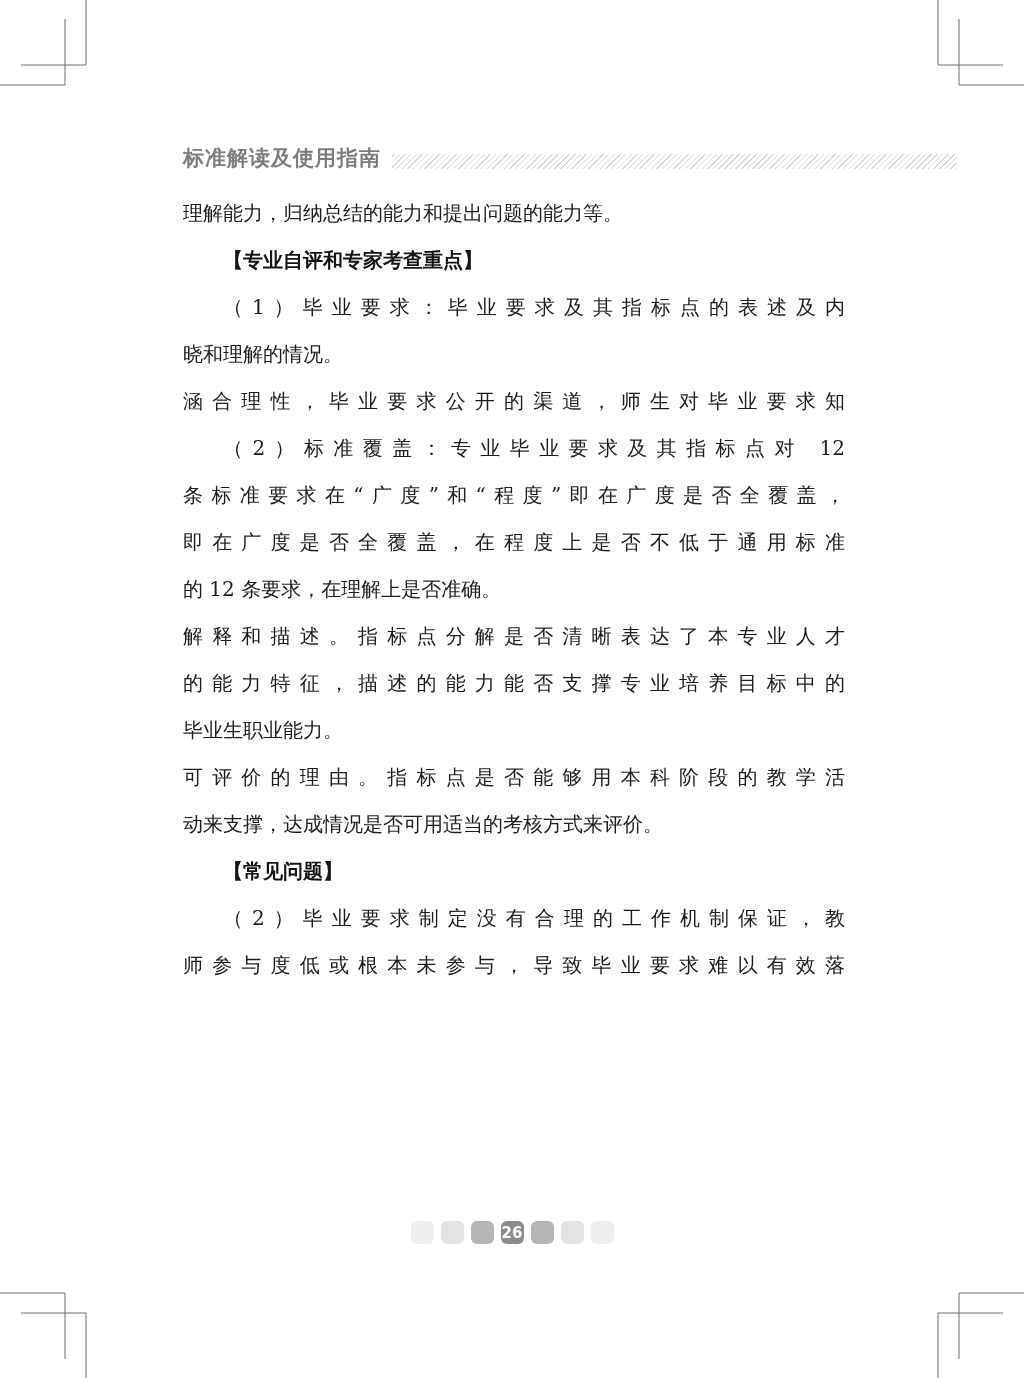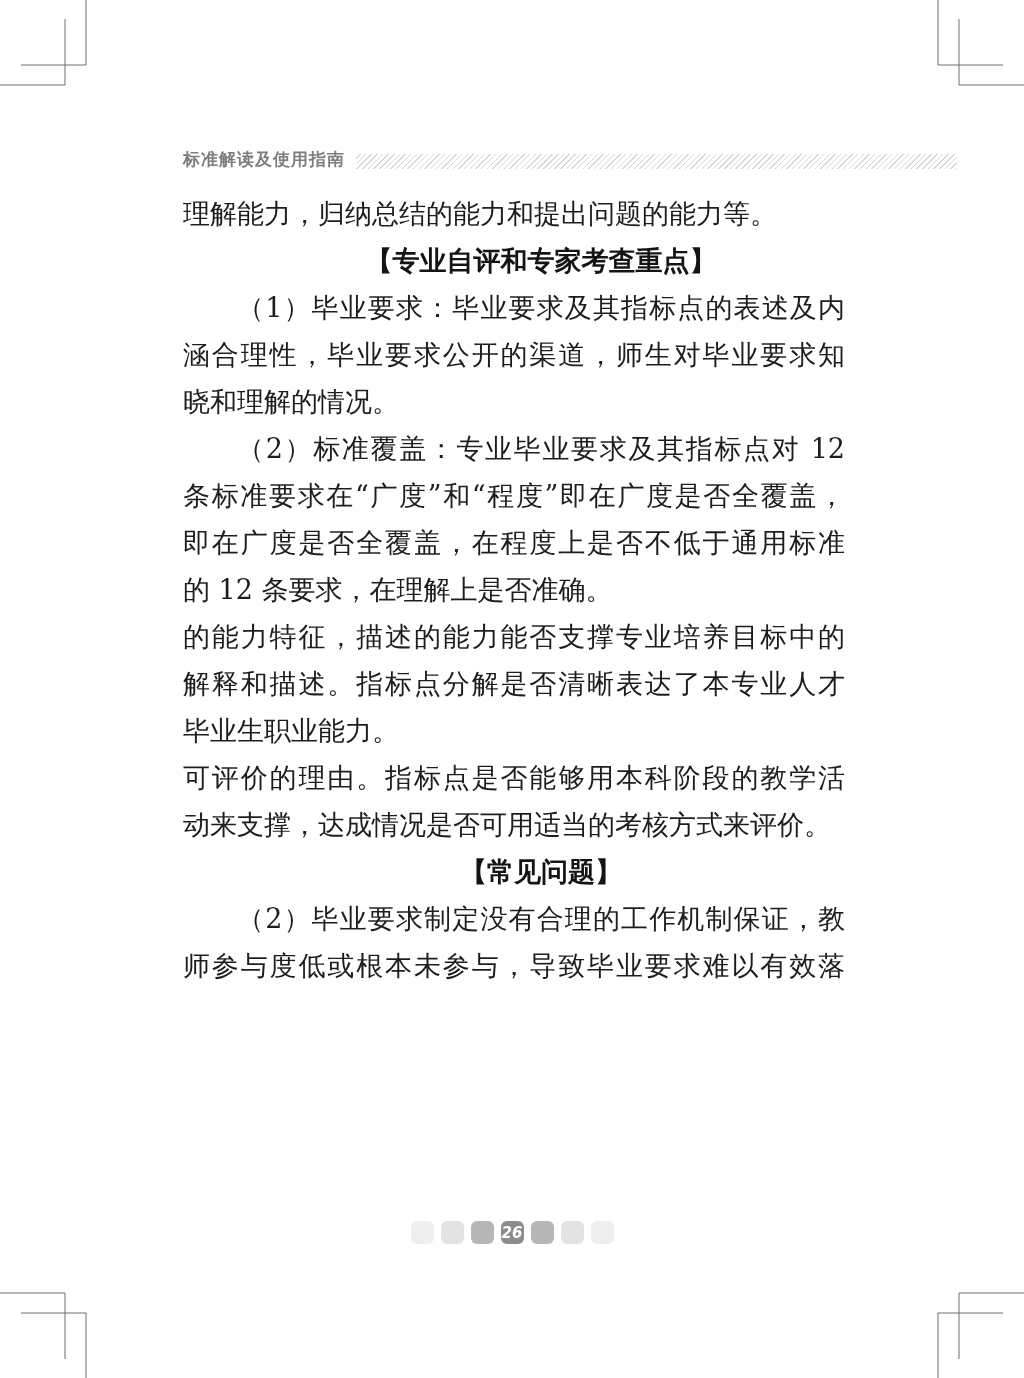--- a/index.html
+++ b/index.html
@@ -18,63 +18,63 @@
   .crop.tr { right: 0; top: 0; transform: scaleX(-1); }
   .crop.bl { left: 0; bottom: 0; transform: scaleY(-1); }
   .crop.br { right: 0; bottom: 0; transform: scale(-1,-1); }
 
   
   header.runhead {
     position: absolute; left: 183px; top: 147px; width: 774px;
     display: flex; align-items: center; gap: 11px;
   }
   .runhead-title {
-    font-family: Liberation Sans, sans-serif;
+    font-family: Liberation Mono, monospace;
     font-weight: bold;
-    font-size: 17px;
+    font-size: 21px;
     line-height: 25px;
     color: var(--header-gray, #7d7d7d);
     white-space: nowrap;
     letter-spacing: 1px;
   }
   .hatch {
     flex: 1; height: 15px; margin-top: 3px;
     background: repeating-linear-gradient(
       -45deg,
       var(--hatch, #d7d7d7) 0px, var(--hatch, #d7d7d7) 1px,
       transparent 1px, transparent 4px
     );
   }
 
   
   main.pagebody {
     position: absolute; left: 183px; top: 190px; width: 662px;
     color: var(--text, #1d1d1d);
   }
   .line {
-    font-size: 27px;
+    font-size: 20px;
     height: 47px;
     line-height: 47px;
     text-align: left;
     text-justify: inter-character;
   }
   .line.full { text-align: justify; text-align-last: justify; }
-  .line.indent { text-indent: 2em; text-align: center; }
+  .line.indent { text-indent: 2em; }
   .line.head {
     font-family: "DejaVu Sans", sans-serif;
     font-weight: bold;
     color: #141414;
   }
 
   
   footer.pagefoot {
     position: absolute; left: 0; right: 0; top: 1221px;
     display: flex; justify-content: center; gap: 7px;
   }
-  .sq { width: 23px; height: 23px; border-radius: 6px; font-style: italic; }
+  .sq { width: 23px; height: 23px; border-radius: 6px; }
   .sq.current {
     display: flex; align-items: center; justify-content: center;
     color: #ffffff;
     font-family: "DejaVu Sans", sans-serif;
     font-weight: bold;
     font-size: 15px;
   }
 </style>
 </head>
 <body>
@@ -101,32 +101,32 @@
 
   <main class="pagebody">
       <div>
         <div class="line">理解能力，归纳总结的能力和提出问题的能力等。</div>
       </div>
       <div>
         <div class="line head indent">【专业自评和专家考查重点】</div>
       </div>
       <div>
         <div class="line indent full">（1）毕业要求：毕业要求及其指标点的表述及内</div>
+        <div class="line">晓和理解的情况。</div>
         <div class="line full">涵合理性，毕业要求公开的渠道，师生对毕业要求知</div>
-        <div class="line">晓和理解的情况。</div>
       </div>
       <div>
         <div class="line indent full">（2）标准覆盖：专业毕业要求及其指标点对 12</div>
         <div class="line full">条标准要求在“广度”和“程度”即在广度是否全覆盖，</div>
         <div class="line full">即在广度是否全覆盖，在程度上是否不低于通用标准</div>
         <div class="line">的 12 条要求，在理解上是否准确。</div>
       </div>
       <div>
+        <div class="line full">解释和描述。指标点分解是否清晰表达了本专业人才</div>
         <div class="line full">的能力特征，描述的能力能否支撑专业培养目标中的</div>
-        <div class="line full">解释和描述。指标点分解是否清晰表达了本专业人才</div>
         <div class="line">毕业生职业能力。</div>
       </div>
       <div>
         <div class="line full">可评价的理由。指标点是否能够用本科阶段的教学活</div>
         <div class="line">动来支撑，达成情况是否可用适当的考核方式来评价。</div>
       </div>
       <div>
         <div class="line head indent">【常见问题】</div>
       </div>
       <div>

